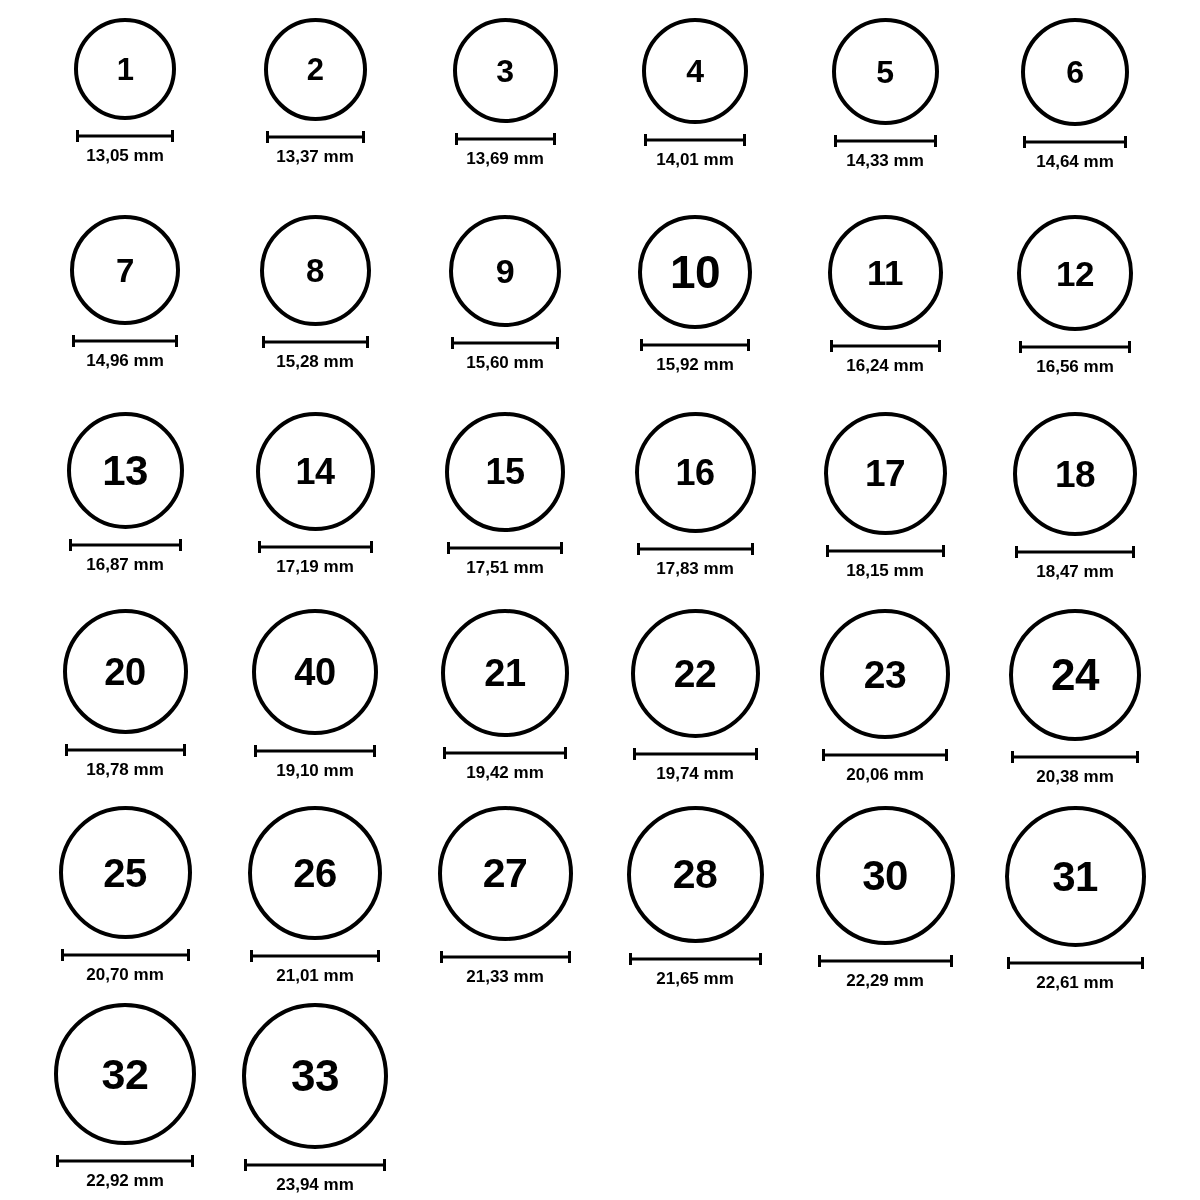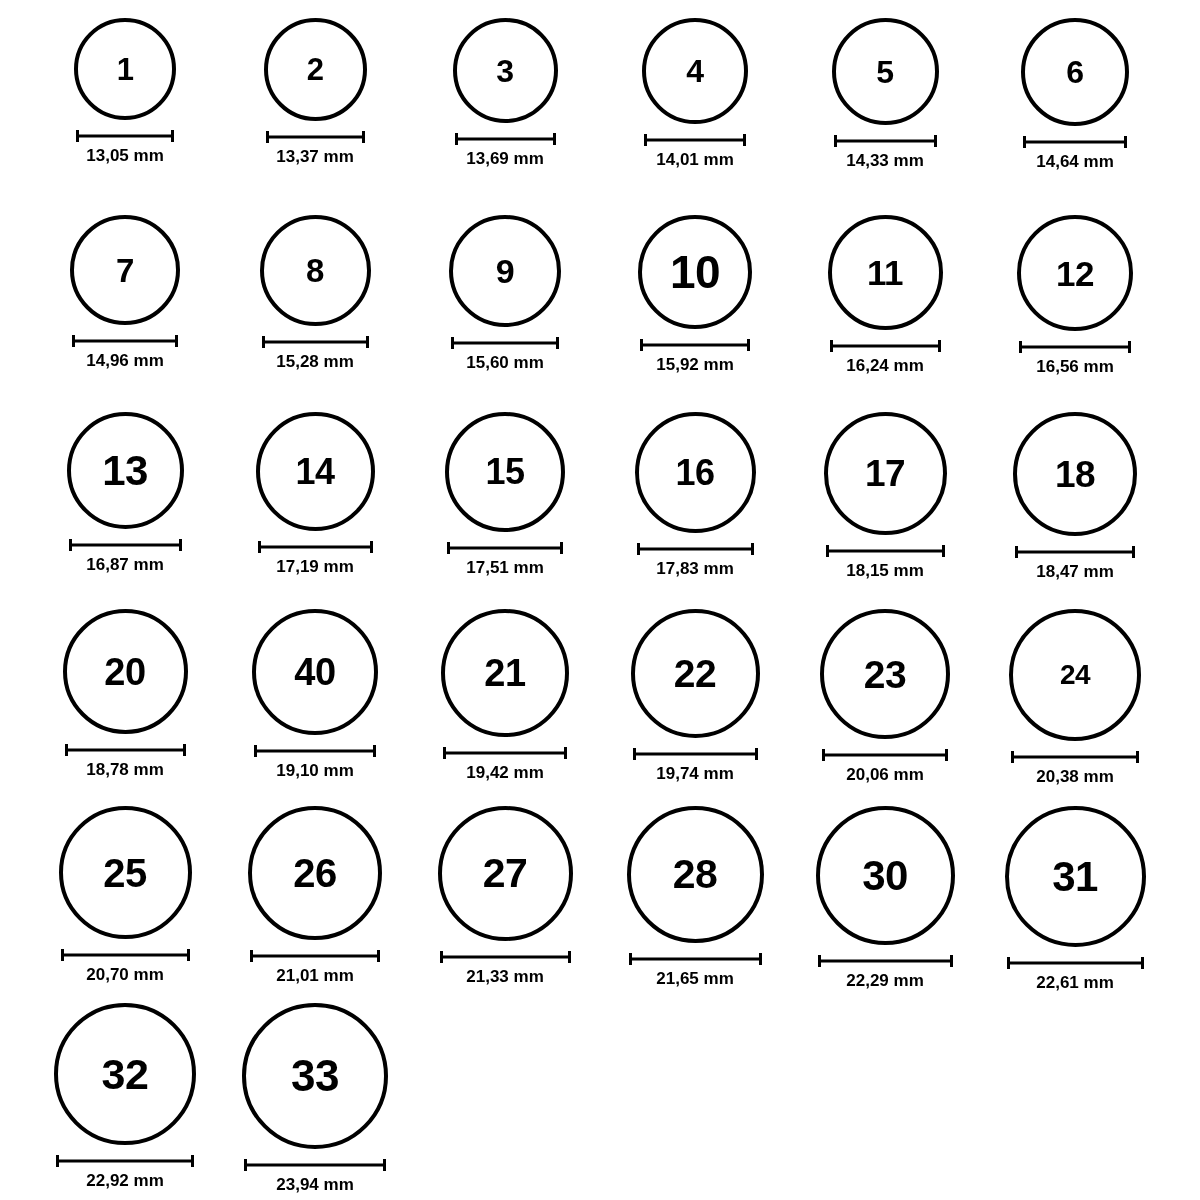--- a/index.html
+++ b/index.html
@@ -347,21 +347,21 @@
         </div>
         <div class="measure" style="width: 126px;">
           <div class="bar"></div>
           <div class="cap-left"></div>
           <div class="cap-right"></div>
         </div>
         <div class="label">20,06 mm</div>
       </div>
       <div class="cell">
         <div class="ring" style="width: 132px; height: 132px;">
-          <span class="ring-number" style="font-size: 28px;">24</span>
+          <span class="ring-number" style="font-size: 44px;">24</span>
         </div>
         <div class="measure" style="width: 128px;">
           <div class="bar"></div>
           <div class="cap-left"></div>
           <div class="cap-right"></div>
         </div>
         <div class="label">20,38 mm</div>
       </div>
       <div class="cell">
         <div class="ring" style="width: 133px; height: 133px;">

